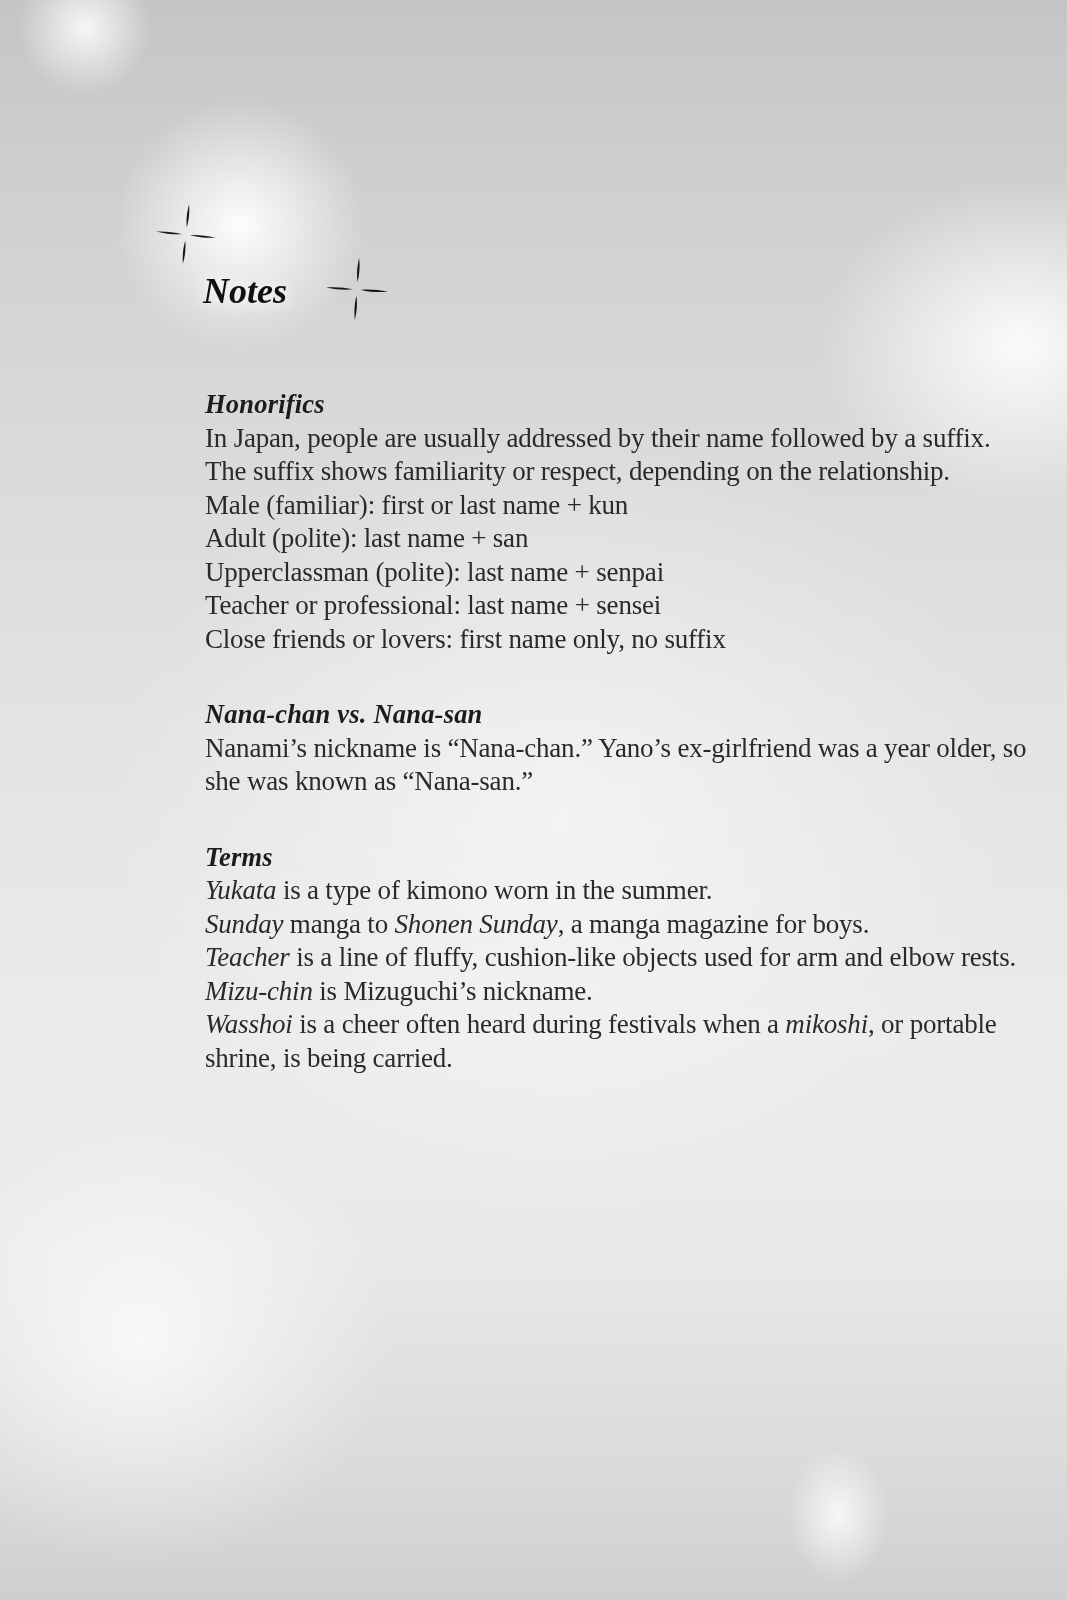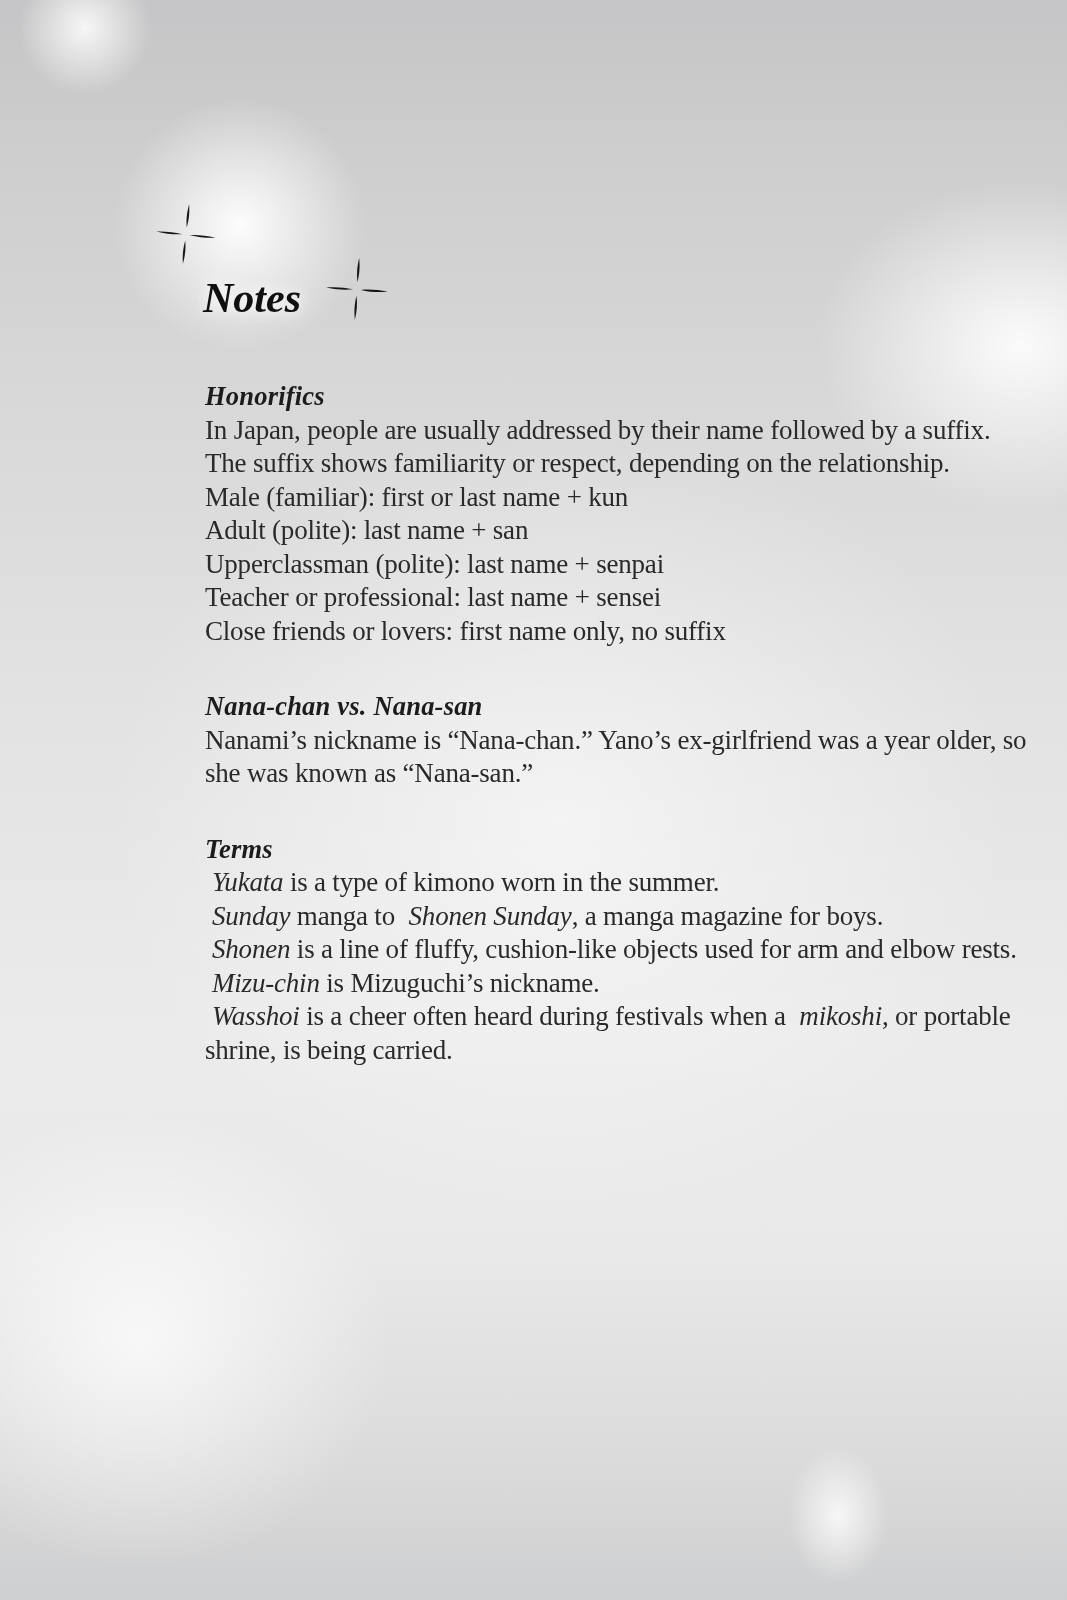--- a/index.html
+++ b/index.html
@@ -14,40 +14,40 @@
       radial-gradient(ellipse 270px 220px at 1020px 345px, rgba(255,255,255,.9), rgba(255,255,255,0) 75%),
       radial-gradient(ellipse 330px 300px at 140px 1340px, rgba(255,255,255,.75), rgba(255,255,255,0) 76%),
       radial-gradient(ellipse 70px 95px at 838px 1515px, rgba(255,255,255,.8), rgba(255,255,255,0) 72%),
       radial-gradient(ellipse 580px 520px at 560px 820px, rgba(255,255,255,.55), rgba(255,255,255,0) 78%),
       linear-gradient(180deg,#c5c5c7 0%,#cecece 10%,#d8d8d9 25%,#e3e3e4 45%,#ebebec 65%,#e9e9ea 78%,#dadadb 92%,#cecfd0 100%);
     color:#232323;
   }
   .title-block { position:absolute; left:0; top:0; }
   .page-title {
     position:absolute; left:203px; top:246px;
-    font-size:42px; font-style:italic; font-weight:700;
+    font-size:36px; font-style:italic; font-weight:700;
     color:#101010; white-space:nowrap;
     text-shadow:0 0 14px rgba(255,255,255,.95), 0 0 26px rgba(255,255,255,.8);
   }
   .sparkle { position:absolute; }
   .sparkle svg { display:block; }
   .sparkle-left  { left:156px; top:204px; transform:rotate(6deg); }
   .sparkle-right { left:326px; top:258px; transform:rotate(4deg); }
-  .content { position:absolute; left:205px; top:380px; width:820px; }
+  .content { position:absolute; left:205px; top:388px; width:820px; }
   .section { margin:0 0 42px 0; }
   .heading {
     margin:0; font-size:26.5px; line-height:33.5px;
     font-style:italic; font-weight:700; color:#1c1c1c;
     white-space:nowrap; letter-spacing:.2px;
   }
   .line {
     font-size:27px; line-height:33.5px; color:#2a2a2a;
     white-space:nowrap; letter-spacing:-0.2px;
   }
-  .line em { font-style:italic;margin-left:7px; }
+  .line em { font-style:italic; }
 </style>
 </head>
 <body>
 
 <div class="page">
 
   <div class="title-block">
     <span class="sparkle sparkle-left">
       <svg width="60" height="60" viewBox="0 0 100 100" aria-hidden="true">
         <g fill="#161616">
@@ -84,20 +84,20 @@
       </section>
       <section class="section">
         <h2 class="heading">Nana-chan vs. Nana-san</h2>
         <div class="line"><span>Nanami’s nickname is “Nana-chan.” Yano’s ex-girlfriend was a year older, so</span></div>
         <div class="line"><span>she was known as “Nana-san.”</span></div>
       </section>
       <section class="section">
         <h2 class="heading">Terms</h2>
         <div class="line"><em>Yukata</em><span> is a type of kimono worn in the summer.</span></div>
         <div class="line"><em>Sunday</em><span> manga to </span><em>Shonen Sunday</em><span>, a manga magazine for boys.</span></div>
-        <div class="line"><em>Shonen</em><span> is a line of fluffy, cushion-like objects used for arm and elbow rests.</span></div>
+        <div class="line"><em>Teacher</em><span> is a line of fluffy, cushion-like objects used for arm and elbow rests.</span></div>
         <div class="line"><em>Mizu-chin</em><span> is Mizuguchi’s nickname.</span></div>
         <div class="line"><em>Wasshoi</em><span> is a cheer often heard during festivals when a </span><em>mikoshi</em><span>, or portable</span></div>
         <div class="line"><span>shrine, is being carried.</span></div>
       </section>
     </div>
 
 </div>
 
 </body></html>

